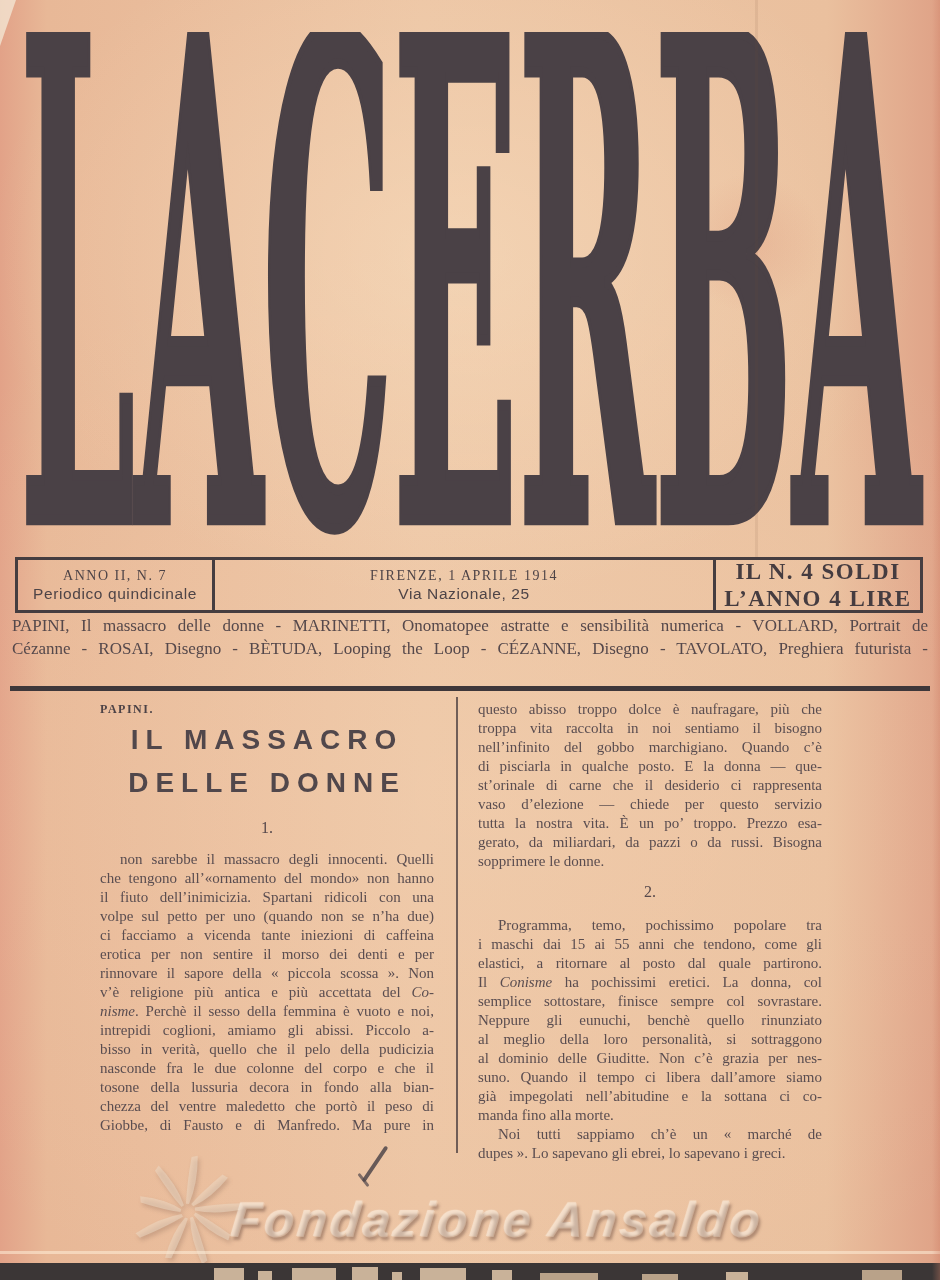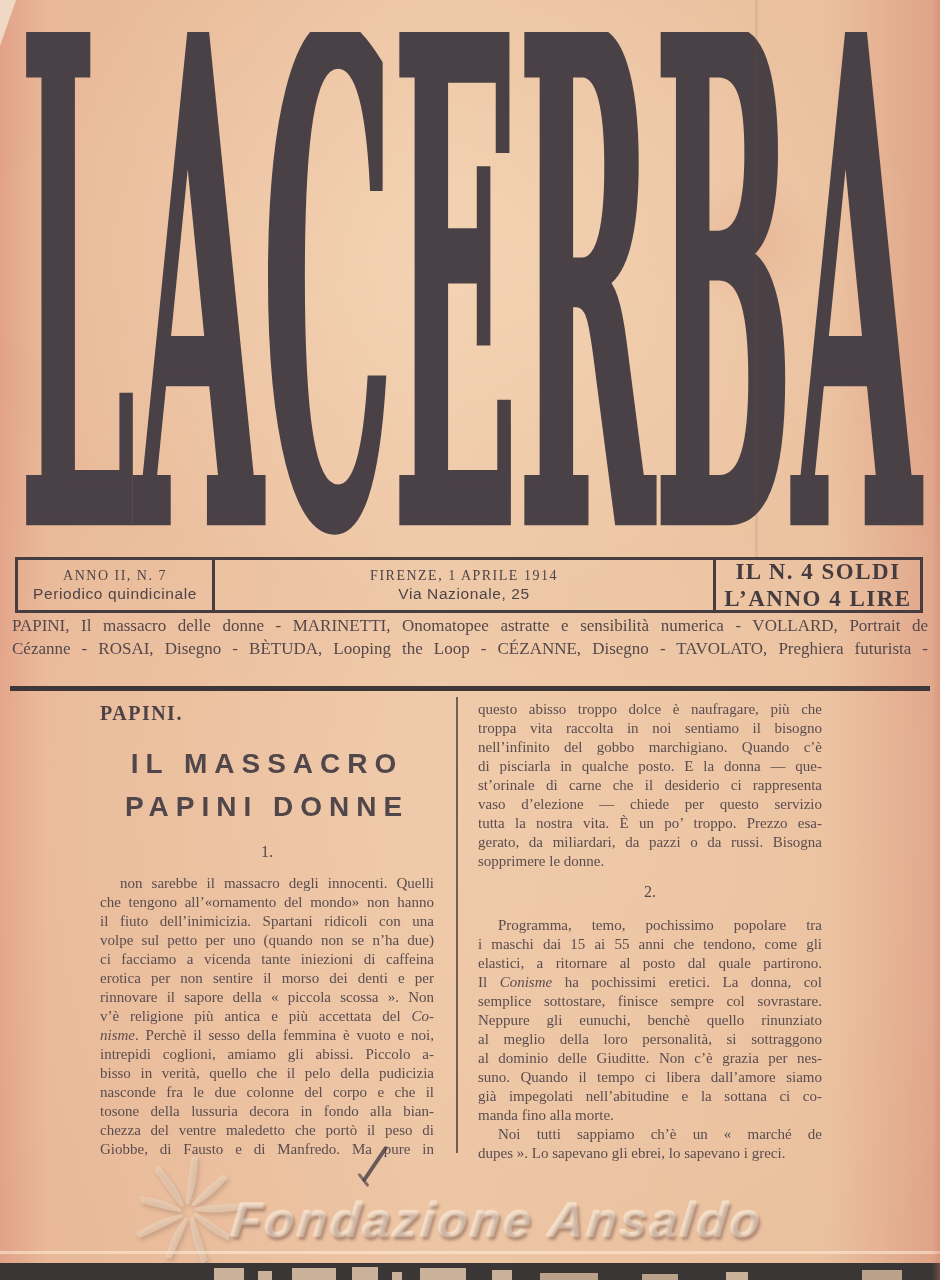--- a/index.html
+++ b/index.html
@@ -35,22 +35,22 @@
   
   .contents{position:absolute;left:12px;top:615px;width:916px;
     font-size:17px;line-height:22.5px;color:#55484b;}
   .contents .tline{text-align:justify;text-align-last:justify;}
   .contents .tline-last{text-align-last:left;}
   .thick-rule{position:absolute;left:10px;top:686px;width:920px;height:5px;background:#3e373a;}
   
   .col-divider{position:absolute;left:456px;top:697px;width:2px;height:456px;background:rgba(70,58,60,.75);}
   .left-col{position:absolute;left:100px;top:702px;width:334px;}
   .right-col{position:absolute;left:478px;top:700px;width:344px;}
-  .author{font-weight:bold;font-size:20px;letter-spacing:1.5px;color:#4c4246;}
-  .article-title{margin-top:17px;text-align:center;
+  .author{font-weight:bold;font-size:12px;letter-spacing:1.5px;color:#4c4246;}
+  .article-title{margin-top:1px;text-align:center;
     font-family:"Liberation Sans",sans-serif;font-weight:bold;font-size:28px;
     letter-spacing:7px;line-height:43px;color:#51474b;white-space:nowrap;}
   .section-num{text-align:center;font-size:16px;color:#57494c;}
   .left-col .section-num{margin-top:15px;}
   .right-col .section-num{margin:12px 0 15px 0;}
   .body-lines{margin-top:13px;font-size:15px;line-height:19px;color:#5a4d50;}
   .right-col .body-lines{margin-top:0;}
   .tline{text-align:justify;text-align-last:justify;}
   .tline-last{text-align-last:left;}
   .indent-first .tline:first-child{text-indent:20px;}
@@ -111,21 +111,21 @@
       <div class="tline">Cézanne - ROSAI, Disegno - BÈTUDA, Looping the Loop - CÉZANNE, Disegno - TAVOLATO, Preghiera futurista -</div>
     </div>
   <div class="thick-rule"></div>
 
   <div class="col-divider"></div>
 
   <div class="left-col">
     <div class="author">PAPINI.</div>
     <div class="article-title">
       <div>IL MASSACRO</div>
-      <div>PAPINI DONNE</div>
+      <div>DELLE DONNE</div>
     </div>
     <div class="section-num">1.</div>
     <div class="body-lines indent-first">
         <div class="tline">non sarebbe il massacro degli innocenti. Quelli</div>
         <div class="tline">che tengono all’«ornamento del mondo» non hanno</div>
         <div class="tline">il fiuto dell’inimicizia. Spartani ridicoli con una</div>
         <div class="tline">volpe sul petto per uno (quando non se n’ha due)</div>
         <div class="tline">ci facciamo a vicenda tante iniezioni di caffeina</div>
         <div class="tline">erotica per non sentire il morso dei denti e per</div>
         <div class="tline">rinnovare il sapore della « piccola scossa ». Non</div>

